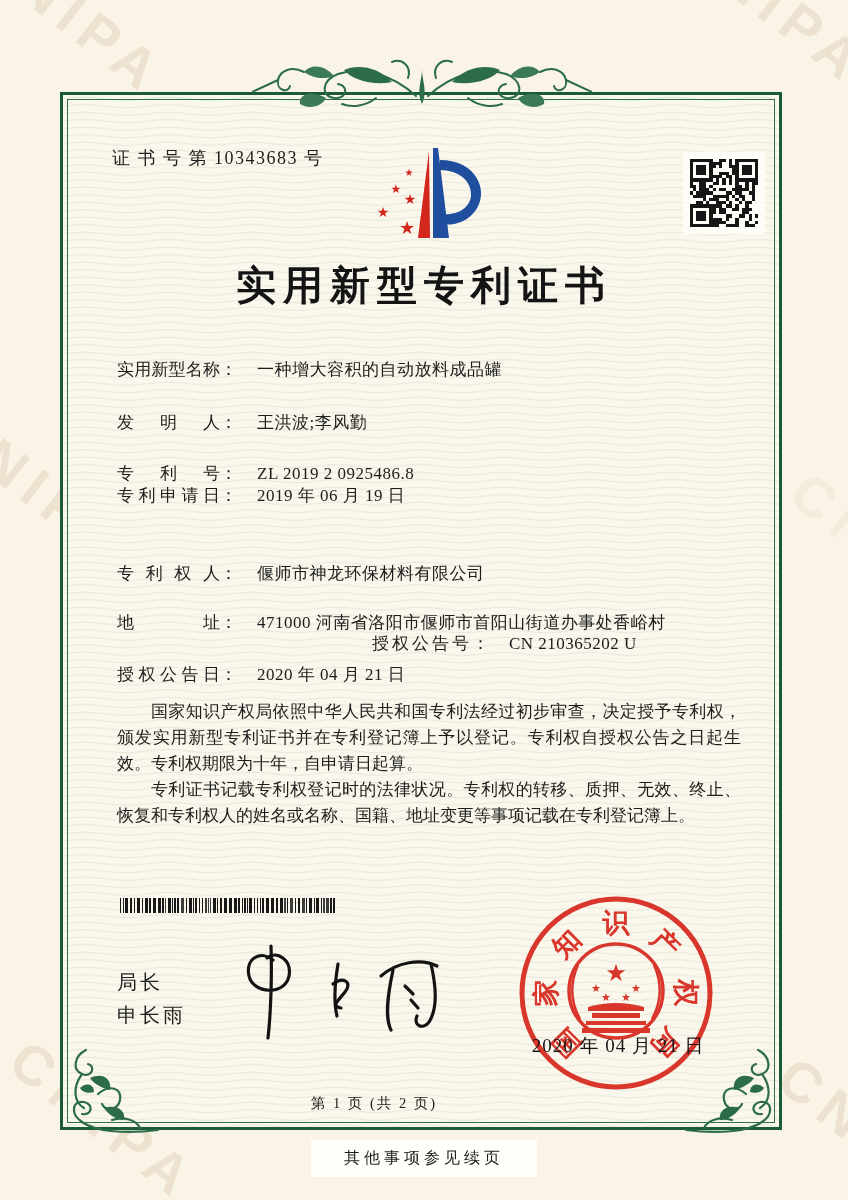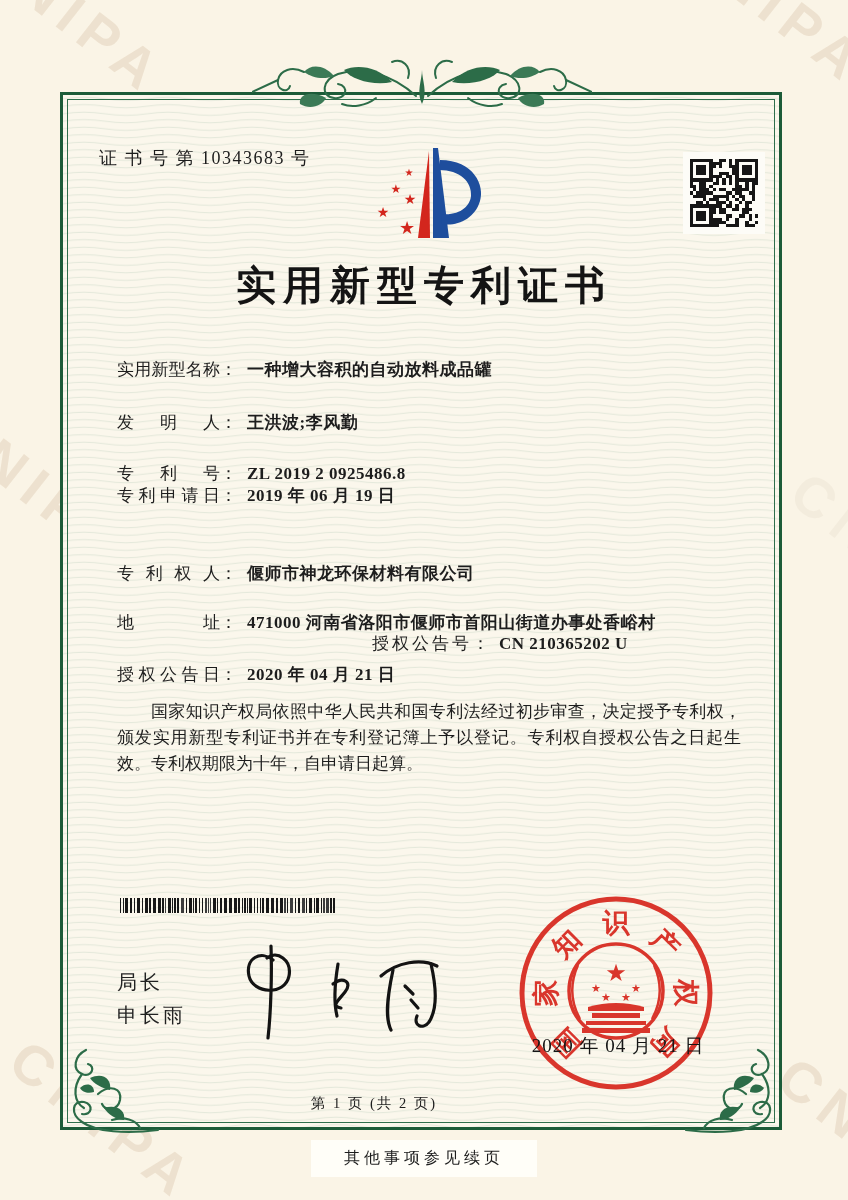--- a/index.html
+++ b/index.html
@@ -25,31 +25,31 @@
     border:3px solid #1c5b38;z-index:2;background:#fbf7ec;
   }
   .frame-inner{
     position:absolute;left:4px;top:4px;right:4px;bottom:4px;
     border:1px solid #2f6f4c;
   }
   .waves{position:absolute;left:0;top:0;width:100%;height:100%;}
   .orn{position:absolute;z-index:3;}
   
   .abs{position:absolute;z-index:4;}
-  .cert-no{left:99px;top:146px;font-size:18px;letter-spacing:1.5px;}
+  .cert-no{left:112px;top:146px;font-size:18px;letter-spacing:1.5px;}
   .title{
     left:0;top:258px;width:848px;text-align:center;
     font-size:40px;font-weight:700;letter-spacing:7px;color:#141414;
   }
   .frow{left:117px;font-size:17px;white-space:nowrap;}
   .flabel{
     display:inline-block;width:103px;
     text-align:justify;text-align-last:justify;
   }
-  .fvalue{margin-left:10px;letter-spacing:.5px;font-weight:bold;}
+  .fvalue{margin-left:20px;letter-spacing:.5px;}
   .body-text{
     left:117px;top:699px;width:624px;
     font-size:17px;line-height:26px;text-align:justify;
   }
   .body-text p{margin:0;text-indent:2em;}
   .sig-label{
     left:117px;font-size:20px;letter-spacing:3px;
     font-family:"Liberation Sans", sans-serif;color:#222;
   }
   .signature-svg{left:235px;top:942px;z-index:5;}
@@ -615,20 +615,21 @@
 </div>
 <div class="abs frow" style="top:663px;">
   <span class="flabel">授权公告日</span><span>：</span><span class="fvalue">2020 年 04 月 21 日</span>
 </div>
 <div class="abs frow" style="top:632px;left:372px;">
   <span style="letter-spacing:3px;">授权公告号</span><span>：</span><span class="fvalue">CN 210365202 U</span>
 </div>
 
 <div class="abs body-text">
   <p>国家知识产权局依照中华人民共和国专利法经过初步审查，决定授予专利权，颁发实用新型专利证书并在专利登记簿上予以登记。专利权自授权公告之日起生效。专利权期限为十年，自申请日起算。</p>
+  <p>专利证书记载专利权登记时的法律状况。专利权的转移、质押、无效、终止、恢复和专利权人的姓名或名称、国籍、地址变更等事项记载在专利登记簿上。</p>
 </div>
 
 <svg class="abs barcode" id="barcode" width="216" height="15">
     <rect x="0" y="0" width="1" height="15" fill="#181818"></rect>
     <rect x="3" y="0" width="1" height="15" fill="#181818"></rect>
     <rect x="5" y="0" width="3" height="15" fill="#181818"></rect>
     <rect x="10" y="0" width="2" height="15" fill="#181818"></rect>
     <rect x="14" y="0" width="1" height="15" fill="#181818"></rect>
     <rect x="17" y="0" width="3" height="15" fill="#181818"></rect>
     <rect x="22" y="0" width="1" height="15" fill="#181818"></rect>

